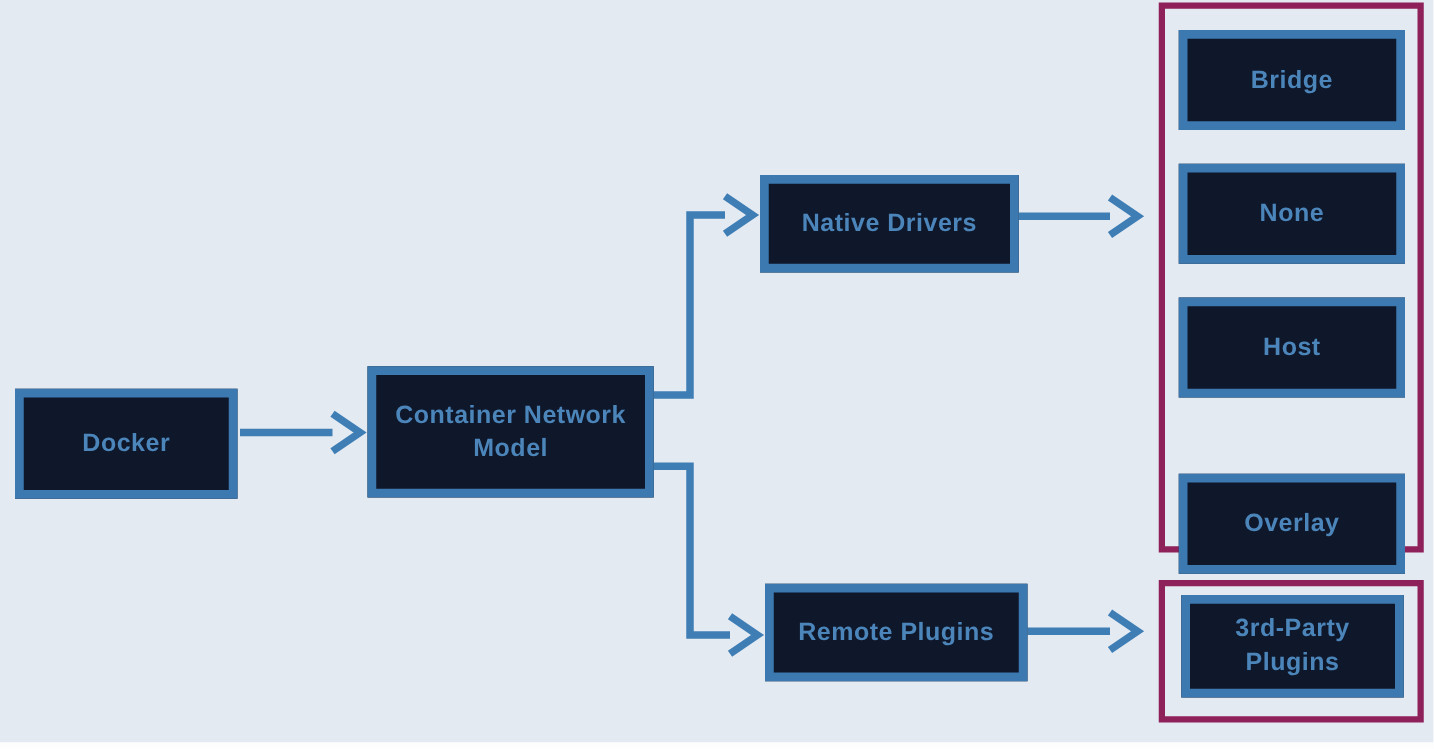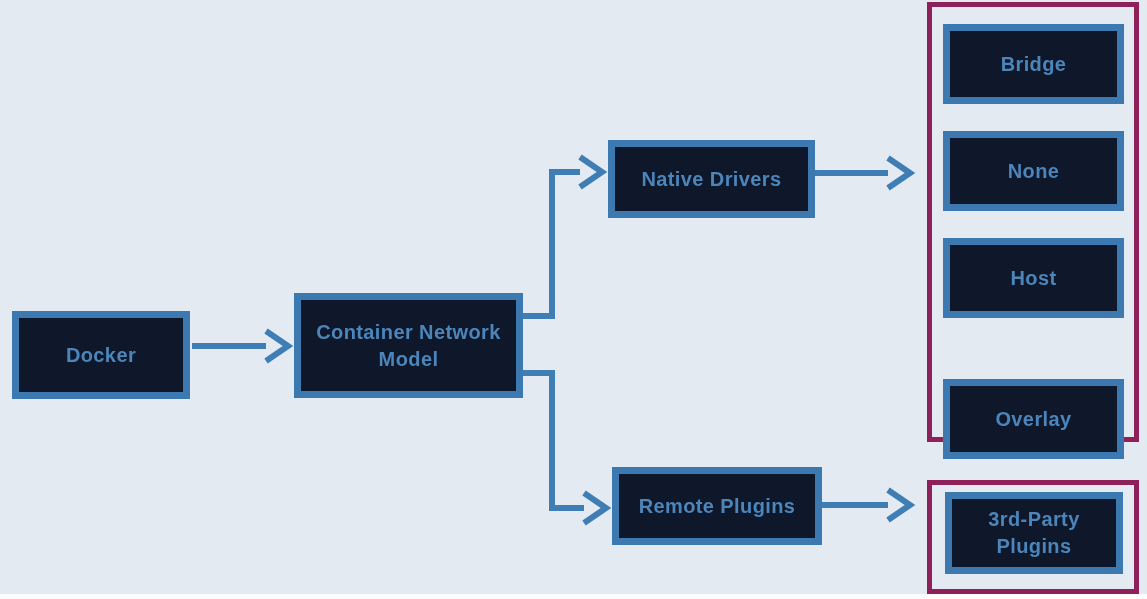--- a/index.html
+++ b/index.html
@@ -58,21 +58,21 @@
   .node-docker   { left: 12px;  top: 311px; width: 178px; height: 88px; }
   .node-cnm      { left: 294px; top: 293px; width: 229px; height: 105px; }
   .node-native   { left: 608px; top: 140px; width: 207px; height: 78px; }
   .node-remote   { left: 612px; top: 467px; width: 210px; height: 78px; }
   .group-native  { left: 927px; top: 2px;   width: 212px; height: 440px; }
   .group-native .node { left: 11px; width: 181px; height: 80px; }
   .group-native .n0 { top: 17px; }
   .group-native .n1 { top: 124px; }
   .group-native .n2 { top: 231px; }
   .group-native .n3 { top: 338px; margin-top: 34px; }
-  .group-remote  { left: 927px; top: 480px; width: 212px; height: 114px; }
+  .group-remote  { left: 927px; top: 464px; width: 212px; height: 114px; }
   .group-remote .node { left: 13px; top: 7px; width: 178px; height: 82px; }
   svg.connectors {
     position: absolute;
     left: 0; top: 0;
     width: 1147px;
     height: 599px;
     pointer-events: none;
   }
   svg.connectors path, svg.connectors polyline {
     fill: none;

